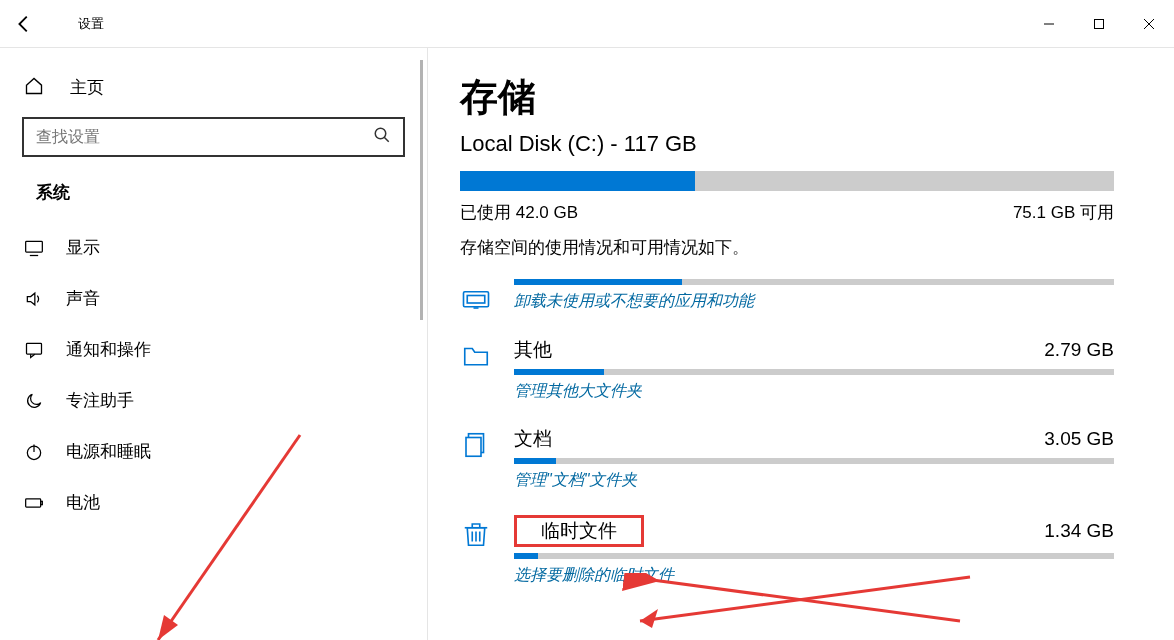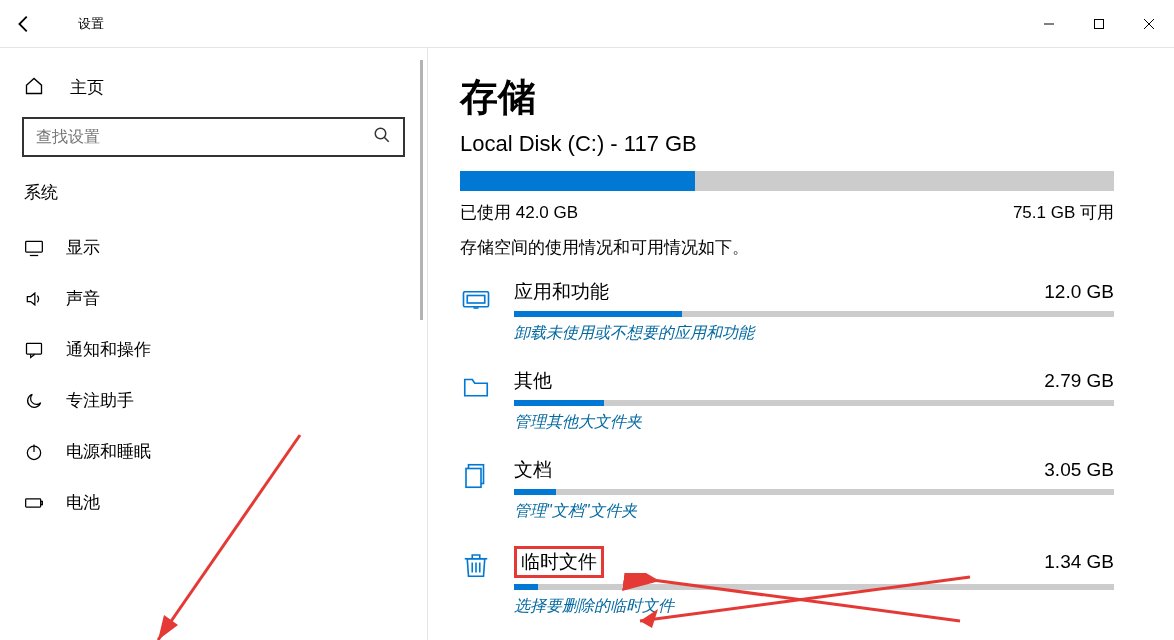--- a/index.html
+++ b/index.html
@@ -15,21 +15,21 @@
 .container { display: flex; height: calc(100% - 48px); }
 
 .sidebar { width: 428px; background: #fff; padding: 20px 0; position: relative; border-right: 1px solid #e5e5e5; }
 .sidebar::after { content: ""; position: absolute; right: 4px; top: 12px; width: 3px; height: 260px; background: #b3b3b3; }
 .home-row { display: flex; padding: 8px 24px 16px; gap: 26px; cursor: pointer; }
 .home-row .icon { font-size: 18px; }
 .home-row .label { font-size: 17px; }
 .search-box { margin: 0 22px 24px; border: 2px solid #333; height: 40px; display: flex; align-items: center; padding: 0 12px; }
 .search-box input { flex: 1; border: none; outline: none; font-size: 16px; background: transparent; color: #7f1d1d; }
 .search-box .sicon { font-size: 16px; color: #333; }
-.section-label { font-size: 17px; font-weight: 400; padding: 0 24px 18px; }
+.section-label { font-size: 17px; font-weight: 700; padding: 0 36px 18px; }
 .nav-item { display: flex; align-items: center; padding: 14px 24px; gap: 22px; cursor: pointer; }
 .nav-item .nicon { width: 20px; display: flex; align-items: center; justify-content: center; font-size: 18px; color: #333; }
 .nav-item .nlabel { font-size: 17px; }
 
 .main { flex: 1; padding: 24px 60px 0 32px; overflow: hidden; }
 .h1 { font-size: 38px; font-weight: 600; margin-bottom: 8px; }
 .h2 { font-size: 22px; font-weight: 300; margin-bottom: 14px; }
 .bar { height: 20px; background: #ccc; position: relative; margin-bottom: 10px; }
 .bar .fill { position: absolute; left: 0; top: 0; height: 100%; background: #0078d4; }
 .usage-row { display: flex; justify-content: space-between; font-size: 17px; margin-bottom: 12px; gap: 36px; }
@@ -38,21 +38,21 @@
 .cat { display: flex; gap: 22px; margin-bottom: 24px; }
 .cat-icon { width: 32px; display: flex; align-items: flex-start; justify-content: center; padding-top: 4px; color: #0078d4; }
 .cat-body { flex: 1; }
 .cat-head { display: flex; justify-content: space-between; align-items: baseline; margin-bottom: 6px; }
 .cat-title { font-size: 19px; }
 .cat-size { font-size: 19px; }
 .cat-bar { height: 6px; background: #ccc; position: relative; margin-bottom: 6px; }
 .cat-bar .f { position: absolute; left: 0; top: 0; height: 100%; background: #0078d4; }
 .cat-sub { font-size: 16px; color: #0369a1; font-style: italic; }
 
-.hl { border: 3px solid #e53935; padding: 0 4px; display: inline-block; text-align: center; }
+.hl { border: 3px solid #e53935; padding: 0 24px; display: inline-block; text-align: center; }
 
 .arrow1 { position: absolute; pointer-events: none; }
 .arrow1.a { left: 620px; top: 573px; }
 .arrow1.b { left: 140px; top: 425px; }
 </style>
 </head>
 <body>
 
 <div class="titlebar">
   <div class="back-btn">
@@ -171,24 +171,20 @@
 
     <div class="cat">
       <div class="cat-icon">
           <svg width="30" height="30" viewBox="0 0 24 24" fill="none" stroke="#0078d4" stroke-width="1.3">
             <rect x="2" y="7" width="20" height="12" rx="1"></rect>
             <rect x="5" y="10" width="14" height="6"></rect>
             <line x1="10" y1="20" x2="14" y2="20"></line>
           </svg>
         </div>
       <div class="cat-body">
-        <div class="cat-head">
-            <span class="cat-title">应用和功能</span>
-            <span class="cat-size">12.0 GB</span>
-          </div>
         <div class="cat-bar">
             <div class="f" style="width:28%"></div>
           </div>
         <div class="cat-sub">卸载未使用或不想要的应用和功能</div>
       </div>
     </div>
 
     <div class="cat">
       <div class="cat-icon">
           <svg width="30" height="30" viewBox="0 0 24 24" fill="none" stroke="#0078d4" stroke-width="1.3">

